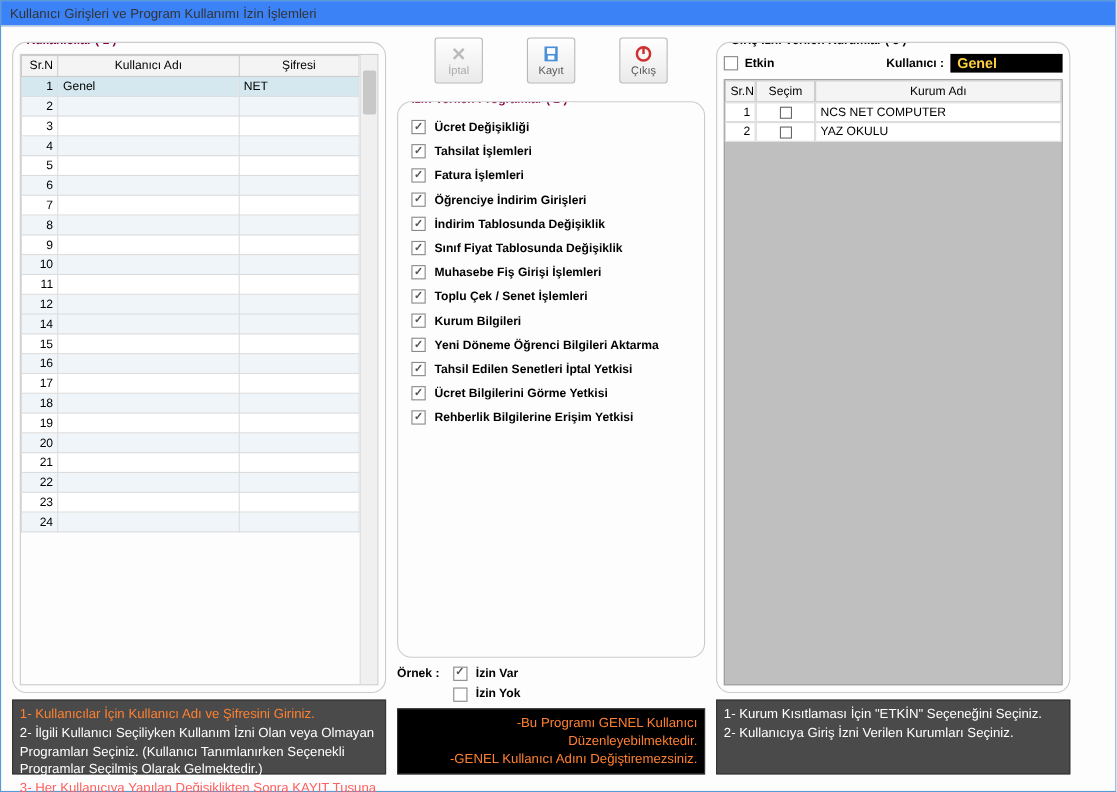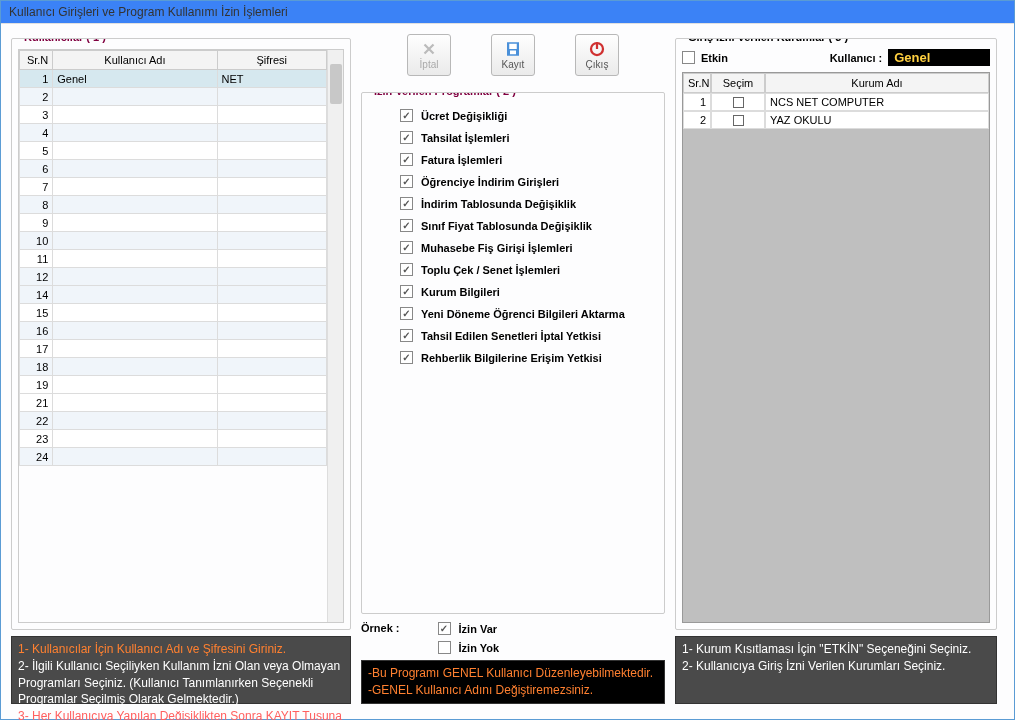--- a/index.html
+++ b/index.html
@@ -2,45 +2,45 @@
 <html><head>
 <meta charset="utf-8">
 <style>
 * { box-sizing: border-box; margin: 0; padding: 0; }
 body { font-family: Tahoma, Arial, sans-serif; font-size: 11px; background: #fff; color: #000; }
 .window { width: 1015px; height: 720px; border: 1px solid #5a9bd4; background: #fdfdfe; position: relative; }
 .titlebar { padding: 4px 8px; font-size: 12px; color: #333; background: #3b82f6; border-bottom: 1px solid #e0e0e0; }
 .content { display: flex; padding: 6px 10px 10px 10px; gap: 10px; height: calc(100% - 28px); }
 .col { display: flex; flex-direction: column; }
 .col-left { width: 340px; }
-.col-mid { width: 304px; }
+.col-mid { width: 280px; text-align: right; }
 .col-right { width: 322px; }
 
-.groupbox { border: 1px solid #ccc; border-radius: 2px; margin-top: 8px; padding: 10px 6px 6px 6px; position: relative; flex: 0 0 auto; }
+.groupbox { border: 1px solid #ccc; border-radius: 13px; margin-top: 8px; padding: 10px 6px 6px 6px; position: relative; flex: 0 0 auto; }
 .groupbox > .legend { position: absolute; top: -8px; left: 8px; background: #fdfdfe; padding: 0 4px; font-weight: bold; font-size: 11px; color: #800040; }
 .groupbox.flex1 { flex: 1 1 auto; display: flex; flex-direction: column; overflow: hidden; }
 
 .tbl { border-collapse: collapse; width: 100%; background: #fff; }
 .tbl th { background: #f4f4f4; border: 1px solid #ccc; font-weight: normal; padding: 3px 4px; font-size: 11px; }
 .tbl td { border: 1px solid #dcdcdc; padding: 2px 4px; height: 18px; font-size: 11px; }
 .tbl tr.alt td { background: #f0f5fa; }
 .tbl tr.sel td { background: #d6e8ef; }
 .tbl .sr { width: 28px; text-align: right; }
 .tbl-wrap { flex: 1 1 auto; overflow: hidden; position: relative; border: 1px solid #ccc; display: flex; }
 .tbl-scroll { flex: 1 1 auto; overflow-y: hidden; }
 .vsb { width: 16px; background: #f0f0f0; border-left: 1px solid #ddd; position: relative; }
 .vsb .thumb { position: absolute; top: 14px; left: 2px; width: 12px; height: 40px; background: #c8c8c8; border-radius: 2px; }
 
 .toolbar { display: flex; gap: 40px; justify-content: center; padding: 4px 0 8px 0; }
 .tbtn { width: 44px; height: 42px; border: 1px solid #b8b8b8; border-radius: 3px; background: linear-gradient(#fefefe,#eaeaea); display: flex; flex-direction: column; align-items: center; justify-content: center; font-size: 10px; color: #555; cursor: pointer; gap: 1px; }
 .tbtn.disabled { color: #aaa; cursor: default; }
 .tbtn svg { width: 20px; height: 18px; }
 
 .chk-list { display: flex; flex-direction: column; gap: 9px; padding: 6px 6px; overflow-y: auto; }
-.chk-row { display: flex; align-items: center; gap: 8px; font-weight: bold; font-size: 11px; margin-left: 26px; }
+.chk-row { display: flex; align-items: center; gap: 8px; font-weight: bold; font-size: 11px; }
 .chk { width: 13px; height: 13px; border: 1px solid #888; background: #fff; display: inline-flex; align-items: center; justify-content: center; font-size: 10px; cursor: pointer; }
 .chk.on::after { content: "✓"; color: #555; font-size: 10px; line-height: 1; }
 
 .example-row { display: flex; gap: 12px; margin-top: 8px; align-items: flex-start; font-weight: bold; }
 .example-col { display: flex; flex-direction: column; gap: 6px; }
 
 .hintbox { background: #4a4a4a; color: #fff; font-size: 12px; padding: 4px 6px; border: 1px solid #333; line-height: 1.4; }
 .hintbox .l1 { color: #ff8030; }
 .hintbox .l3 { color: #ff6060; }
 .hintbox.mid { background: #000000; color: #ff8030; }
@@ -168,20 +168,25 @@
                   <tr class="alt">
                     <td class="sr">18</td>
                     <td></td>
                     <td></td>
                   </tr>
                   <tr>
                     <td class="sr">19</td>
                     <td></td>
                     <td></td>
                   </tr>
+                  <tr class="alt">
+                    <td class="sr">20</td>
+                    <td></td>
+                    <td></td>
+                  </tr>
                   <tr>
                     <td class="sr">21</td>
                     <td></td>
                     <td></td>
                   </tr>
                   <tr class="alt">
                     <td class="sr">22</td>
                     <td></td>
                     <td></td>
                   </tr>
@@ -274,20 +279,24 @@
               <span class="chk on"></span>
               <span>Kurum Bilgileri</span>
             </div>
             <div class="chk-row">
               <span class="chk on"></span>
               <span>Yeni Döneme Öğrenci Bilgileri Aktarma</span>
             </div>
             <div class="chk-row">
               <span class="chk on"></span>
               <span>Tahsil Edilen Senetleri İptal Yetkisi</span>
+            </div>
+            <div class="chk-row">
+              <span class="chk on"></span>
+              <span>Ücret Bilgilerini Görme Yetkisi</span>
             </div>
             <div class="chk-row">
               <span class="chk on"></span>
               <span>Rehberlik Bilgilerine Erişim Yetkisi</span>
             </div>
           </div>
       </div>
 
       <div class="example-row">
         <span>Örnek :</span>

